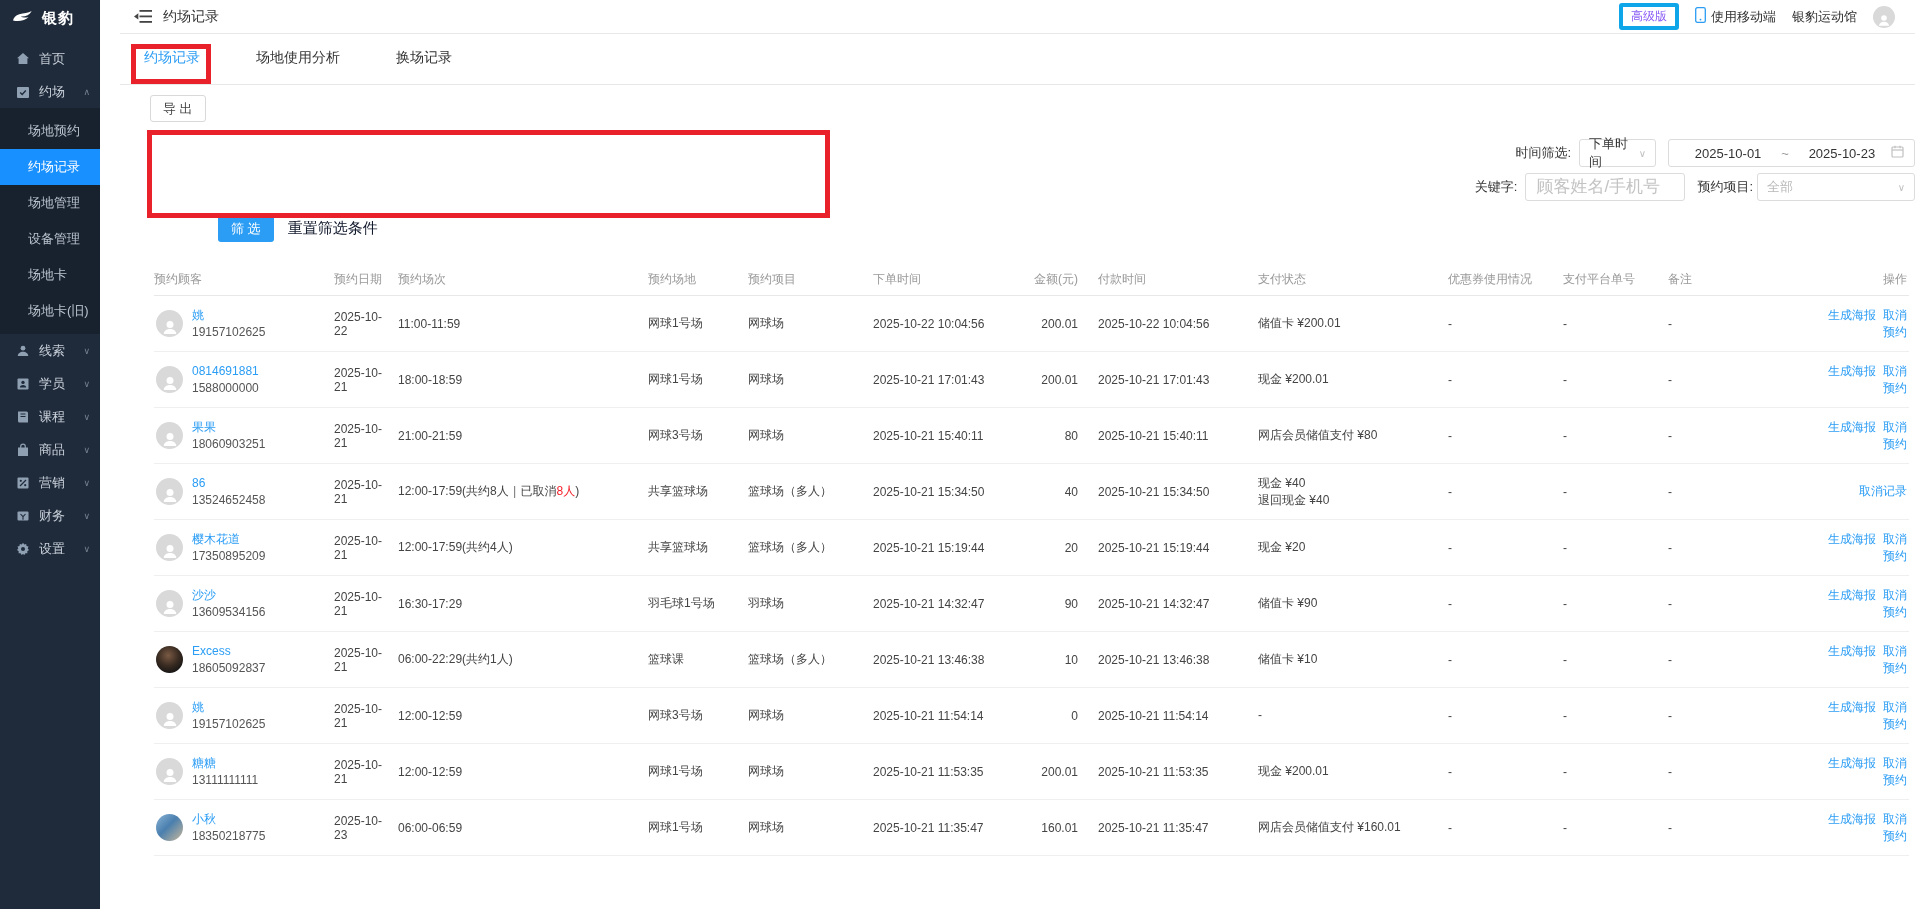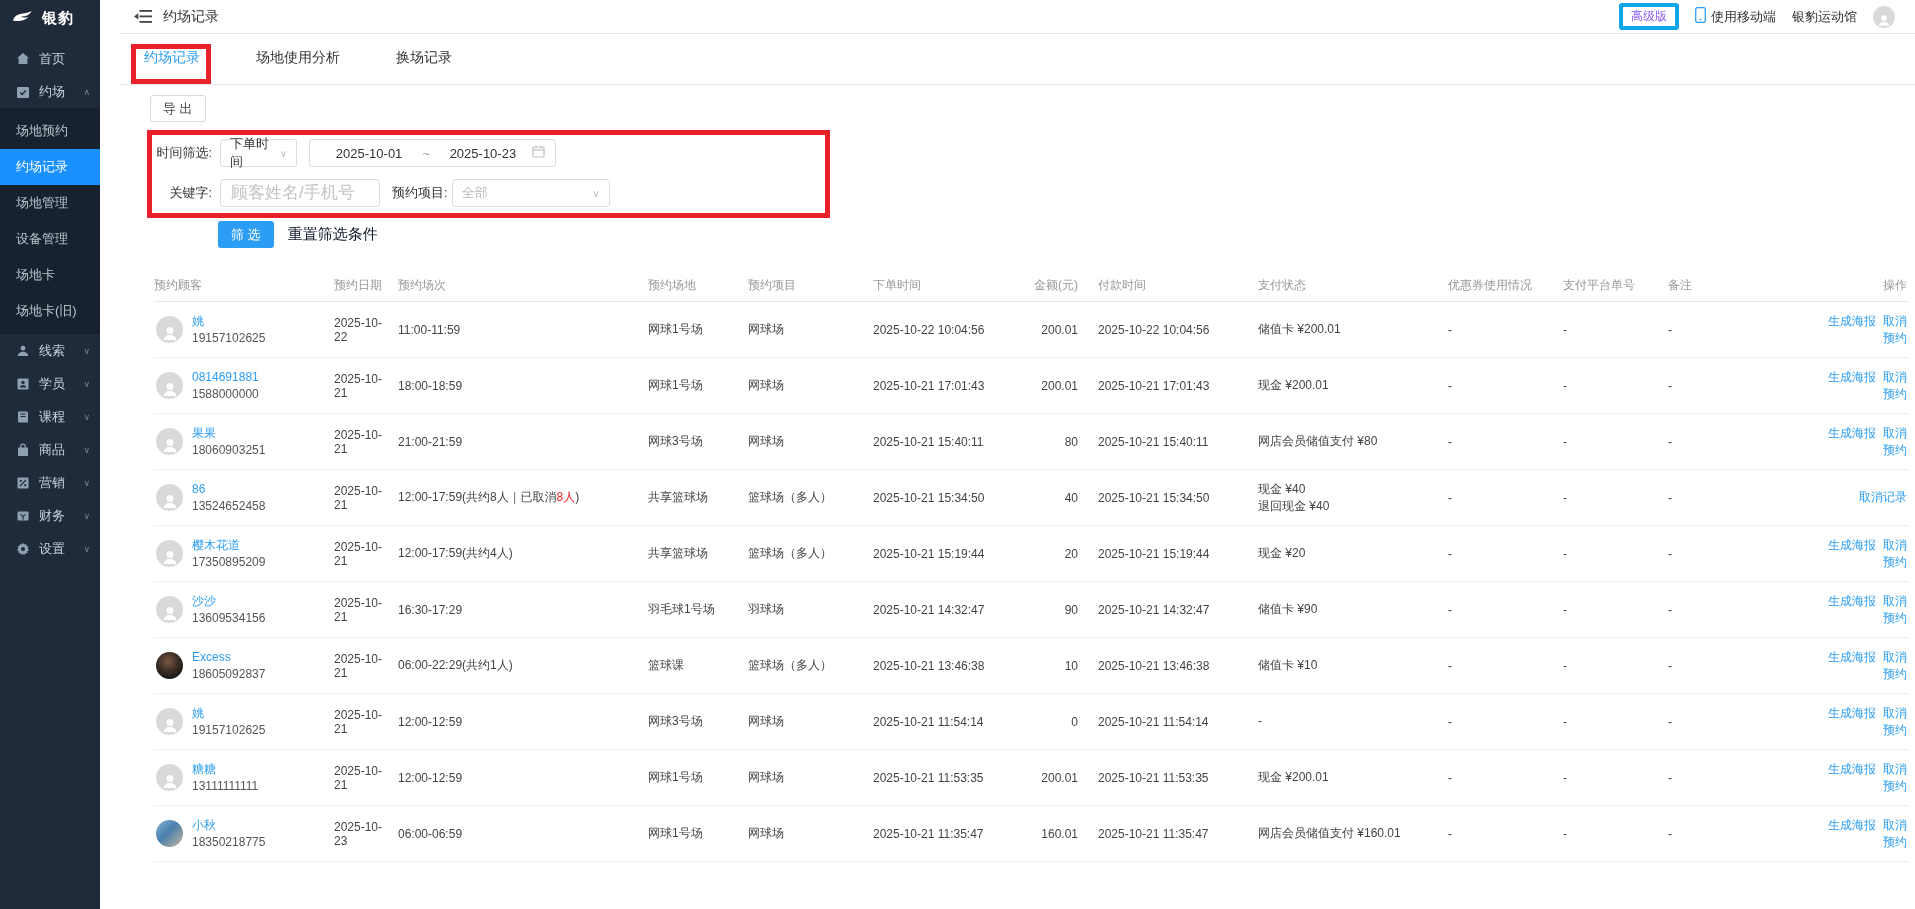--- a/index.html
+++ b/index.html
@@ -14,21 +14,21 @@
   .nav{padding-top:6px;}
   .nav-item{height:33px;display:flex;align-items:center;padding:0 10px 0 15px;color:#c9d1da;
             font-size:13px;cursor:pointer;}
   .nico{width:15px;height:15px;margin-right:9px;display:inline-flex;align-items:center;
         justify-content:center;color:#8fa0b3;font-size:13px;flex:none;}
   .nico svg{display:block;}
   .chev{margin-left:auto;font-size:9px;color:#76828f;}
   .chev-up::after{content:"∧";}
   .chev-down::after{content:"∨";}
   .submenu{background:#18222f;padding:5px 0;}
-  .sub-item{height:36px;display:flex;align-items:center;padding-left:16px;color:#b9c3ce;
+  .sub-item{height:36px;display:flex;align-items:center;padding-left:28px;color:#b9c3ce;
             font-size:13px;cursor:pointer;}
   .sub-item.active{background:#1890ff;color:#fff;}
 
   
   .main{margin-left:120px;}
   .hdr{height:33px;border-bottom:1px solid #e8e8e8;display:flex;align-items:center;
        padding:0 20px 0 14px;}
   .fold{width:20px;height:15px;margin-right:9px;cursor:pointer;display:flex;align-items:center;}
   .hdr-title{font-size:14px;color:#333;}
   .hdr-right{margin-left:auto;display:flex;align-items:center;gap:16px;}
@@ -41,21 +41,21 @@
   
   .tabbar{height:50px;border-bottom:1px solid #e8e8e8;display:flex;padding-left:24px;}
   .tab{height:50px;display:flex;align-items:center;margin-right:56px;font-size:14px;color:#333;
        cursor:pointer;border-bottom:2px solid transparent;box-sizing:border-box;}
   .tab.active{color:#2b9df4;border-bottom-color:#2b9df4;}
 
   
   .toolbar{margin:10px 0 0 30px;}
   .btn-export{height:27px;padding:0 12px;border:1px solid #d9d9d9;border-radius:3px;background:#fff;
               font-size:13px;color:#444;cursor:pointer;}
-  .filters{margin:16px 0 0 30px;display:flex;flex-direction:column;gap:10px;}
+  .filters{margin:16px 0 0 30px;display:flex;flex-direction:column;gap:4px;align-items:flex-end;}
   .frow{display:flex;align-items:center;height:30px;}
   .flabel{width:62px;text-align:right;font-size:13px;color:#333;margin-right:8px;flex:none;}
   .fselect{height:28px;border:1px solid #dcdcdc;border-radius:3px;display:flex;align-items:center;
            justify-content:space-between;padding:0 9px;font-size:13px;color:#333;cursor:pointer;
            background:#fff;box-sizing:border-box;}
   .sel-time{width:77px;}
   .sel-proj{width:158px;color:#b9b9b9;margin-left:4px;}
   .sel-arrow{color:#c0c0c0;font-size:10px;}
   .fdate{margin-left:12px;width:247px;height:28px;border:1px solid #dcdcdc;border-radius:3px;
          display:flex;align-items:center;font-size:13px;color:#333;padding:0 10px;

